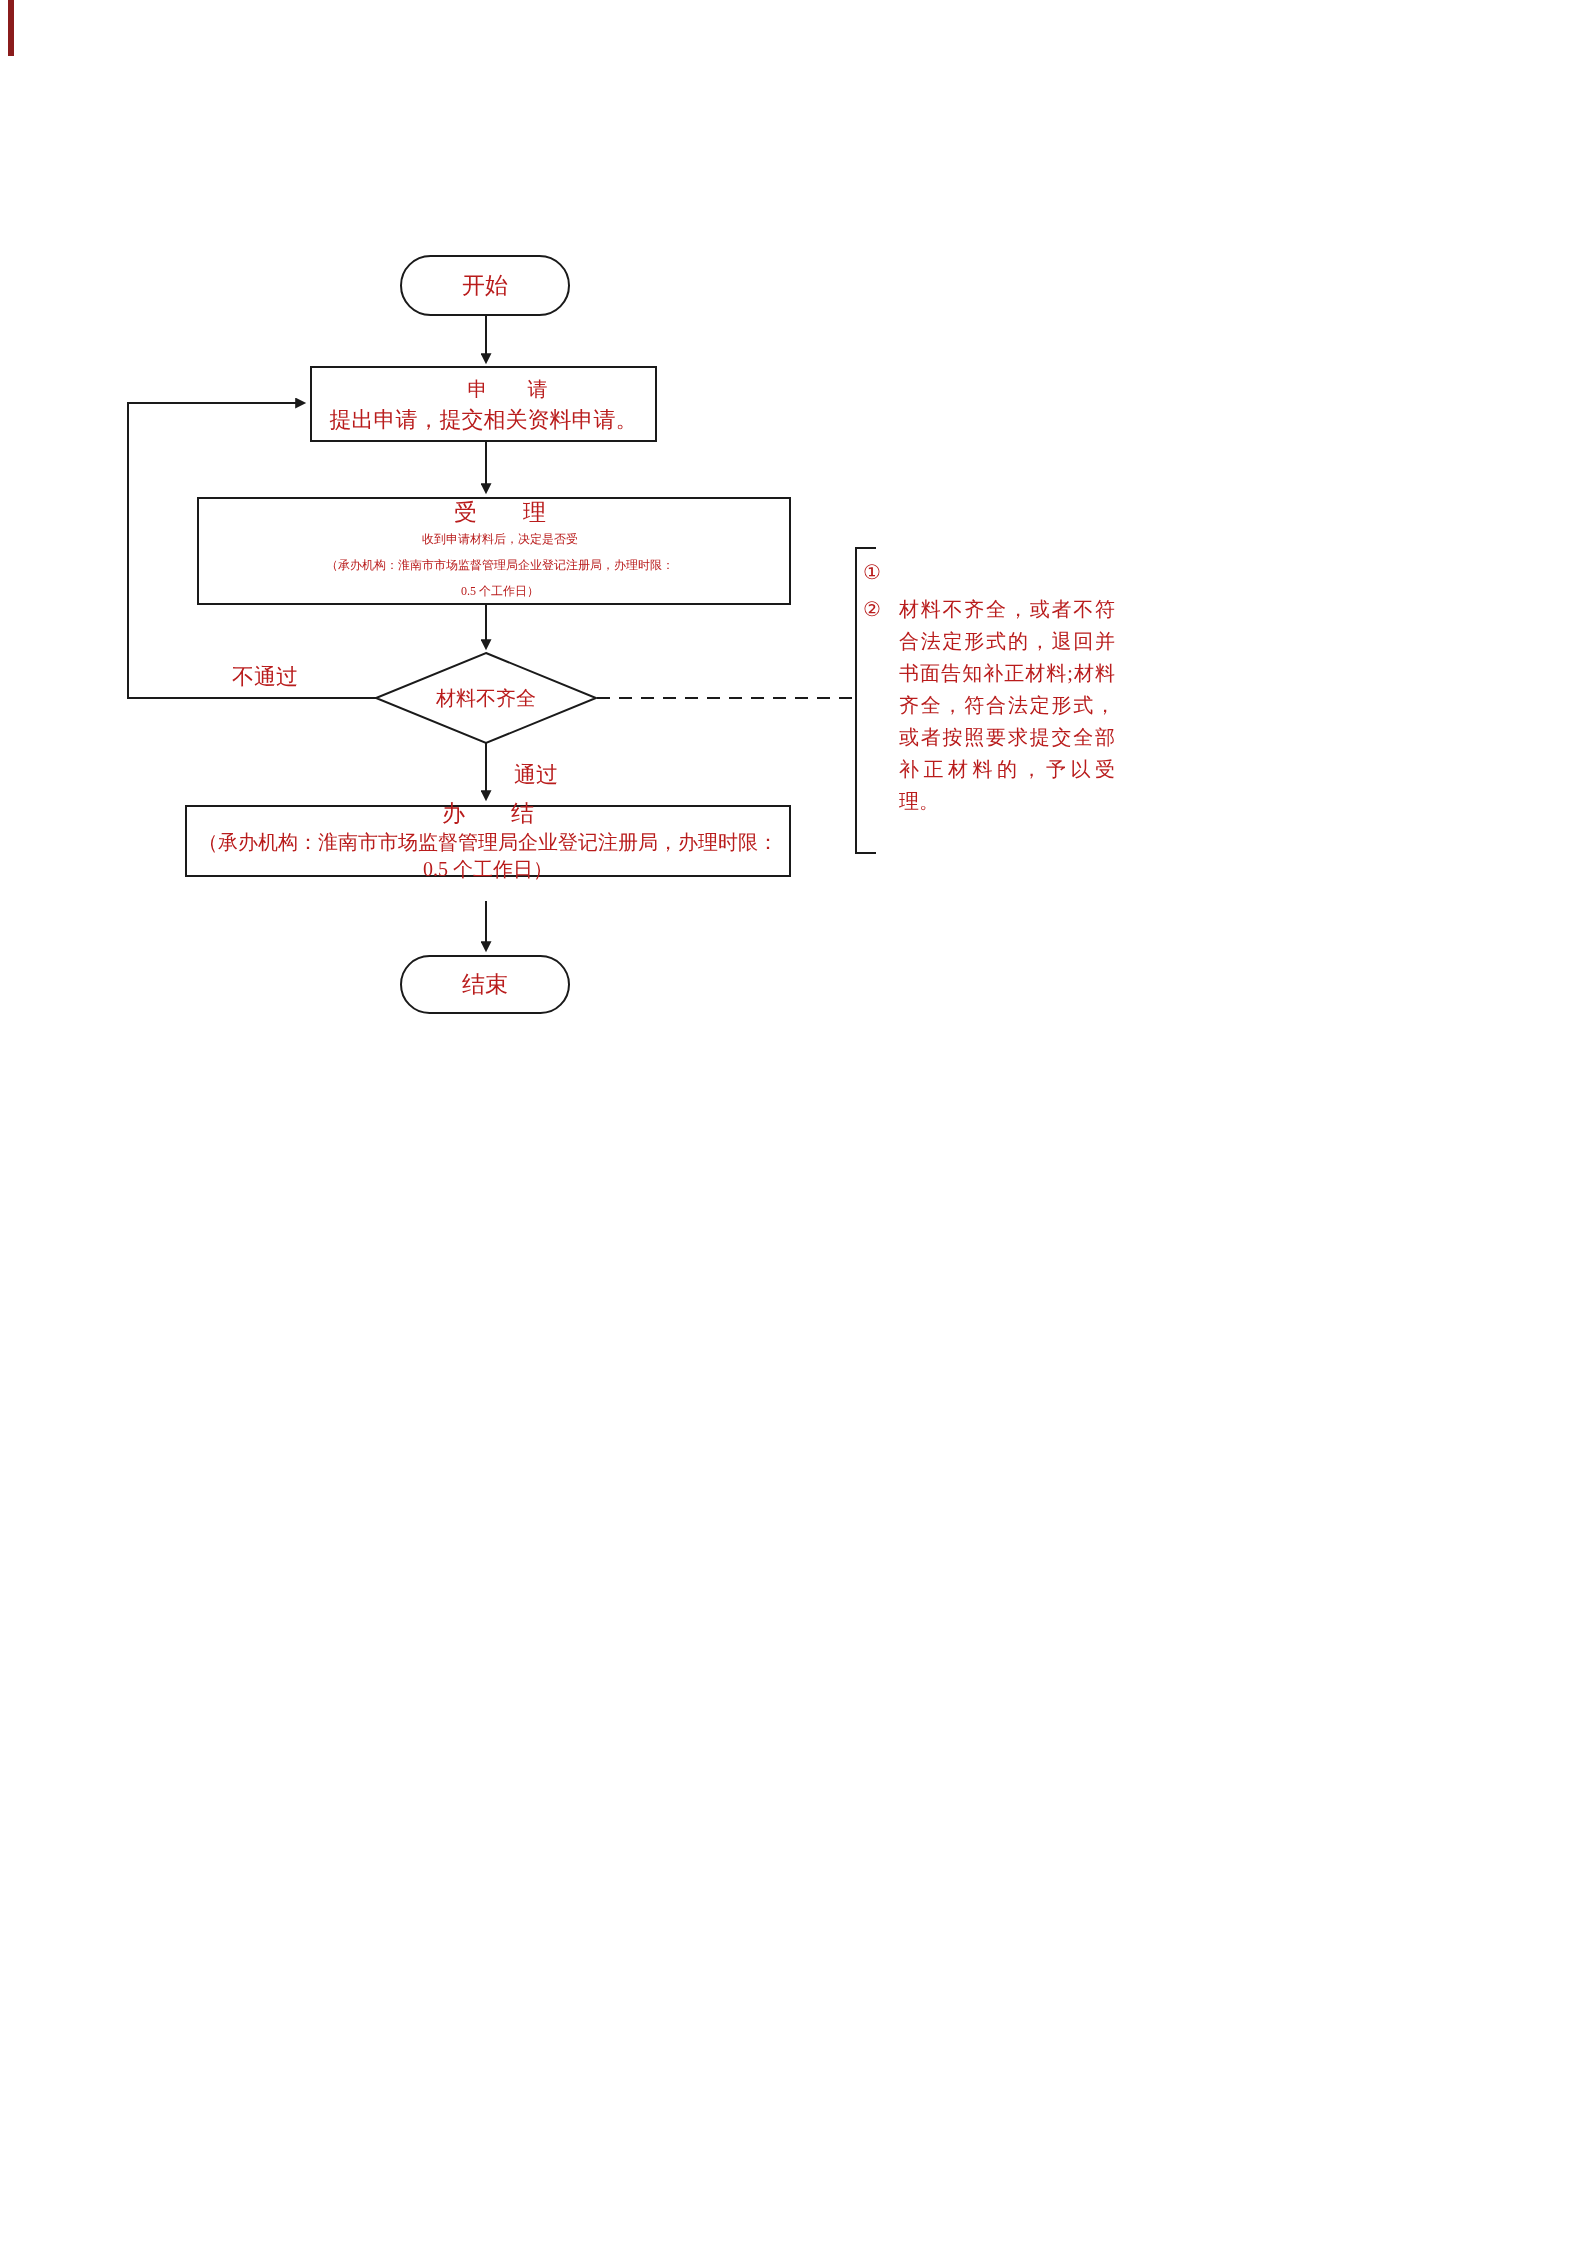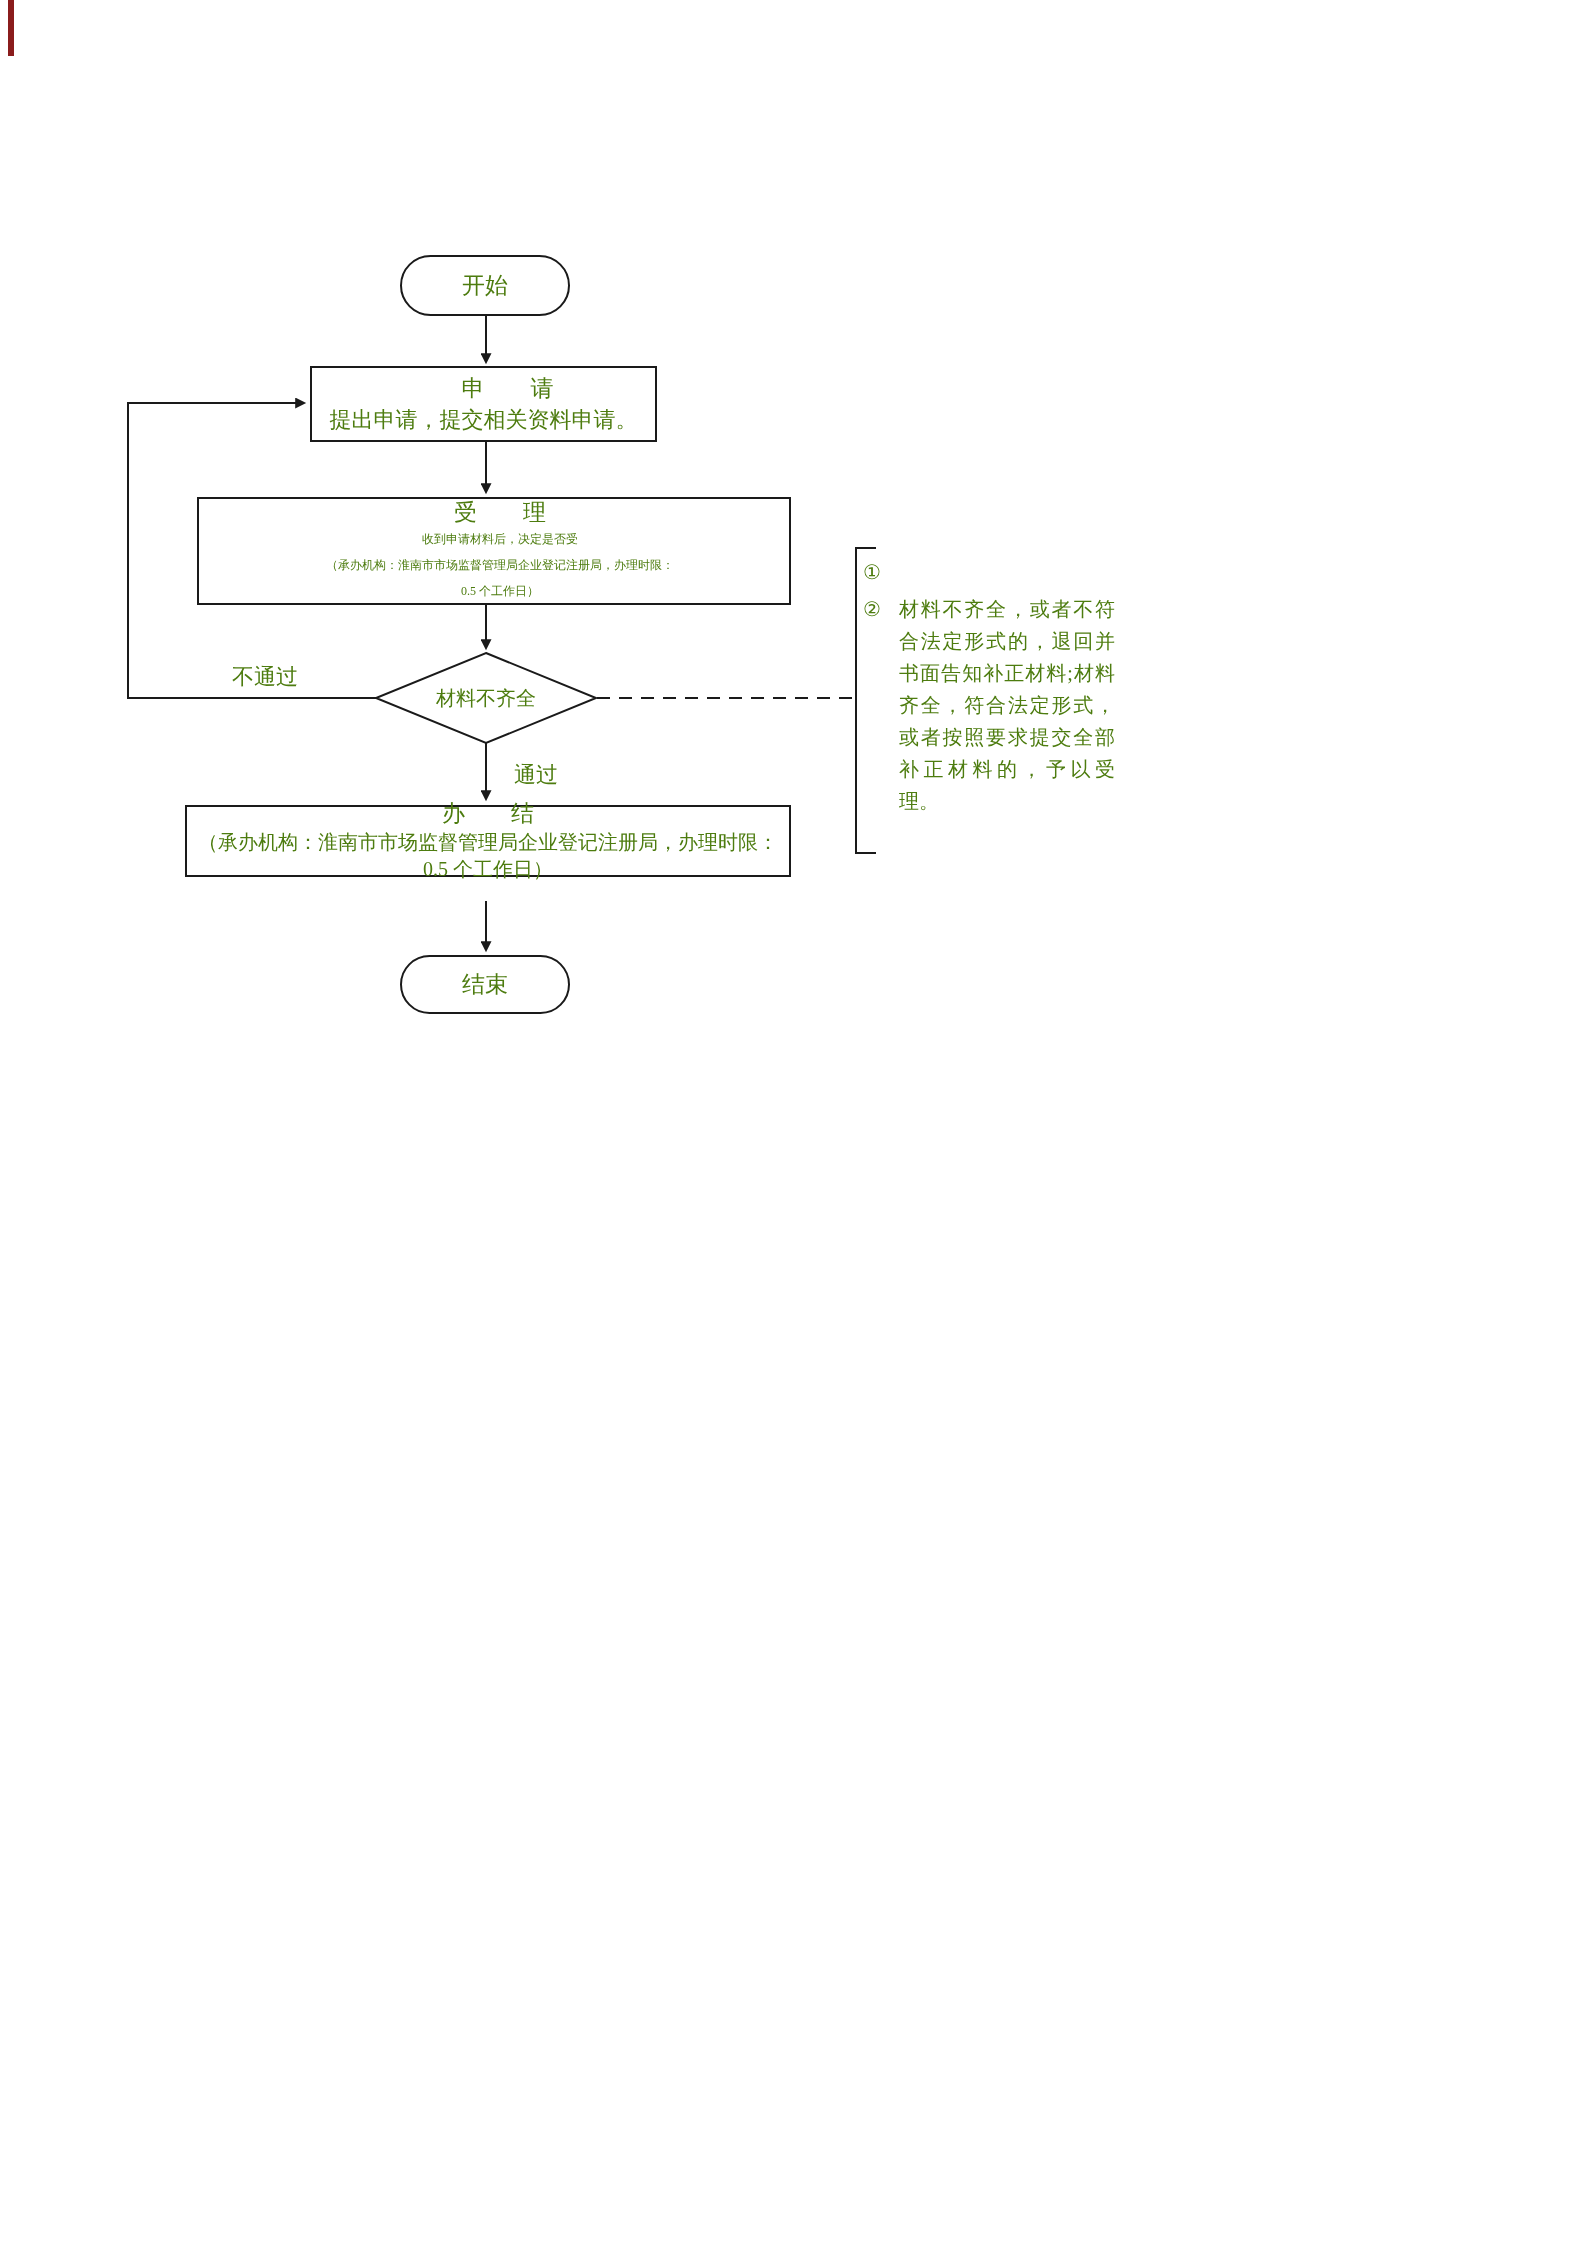--- a/index.html
+++ b/index.html
@@ -2,21 +2,21 @@
 <html><head>
 <meta charset="utf-8">
 <style>
   html, body { margin: 0; padding: 0; background: #ffffff; }
   .page {
     position: relative;
     width: 1587px;
     height: 2245px;
     background: #ffffff;
     font-family: "Liberation Serif", "DejaVu Serif", serif;
-    color: #4d7c0f;
+    color: #b91c1c;
     overflow: hidden;
   }
   .connectors { position: absolute; left: 0; top: 0; }
   .edge-mark {
     position: absolute; left: 8px; top: 0; width: 6px; height: 56px;
     background: #8a1c1c;
   }
   .node {
     position: absolute;
     box-sizing: border-box;
@@ -25,21 +25,21 @@
     display: flex;
     flex-direction: column;
     align-items: center;
     justify-content: center;
     text-align: center;
   }
   .stadium { border-radius: 31px; }
   #start { left: 400px; top: 255px; width: 170px; height: 61px; font-size: 23px; }
   #end   { left: 400px; top: 955px; width: 170px; height: 59px; font-size: 23px; }
   #apply { left: 310px; top: 366px; width: 347px; height: 76px; }
-  #apply .title { font-size: 23px; line-height: 32px; margin-left: 48px; }
+  #apply .title { font-size: 20px; line-height: 32px; margin-left: 48px; }
   #apply .body  { font-size: 22px; line-height: 30px; }
   #accept { left: 197px; top: 497px; width: 594px; height: 108px; padding-left: 12px; }
   #accept .title { font-size: 23px; line-height: 27px; }
   #accept .body  { font-size: 12px; line-height: 26px; }
   #complete { left: 185px; top: 805px; width: 606px; height: 72px; }
   #complete .title { font-size: 23px; line-height: 30px; }
   #complete .body  { font-size: 20px; line-height: 27px; }
   .nowrap { white-space: nowrap; }
   .decision-text {
     position: absolute; left: 376px; top: 653px; width: 220px; height: 90px;

